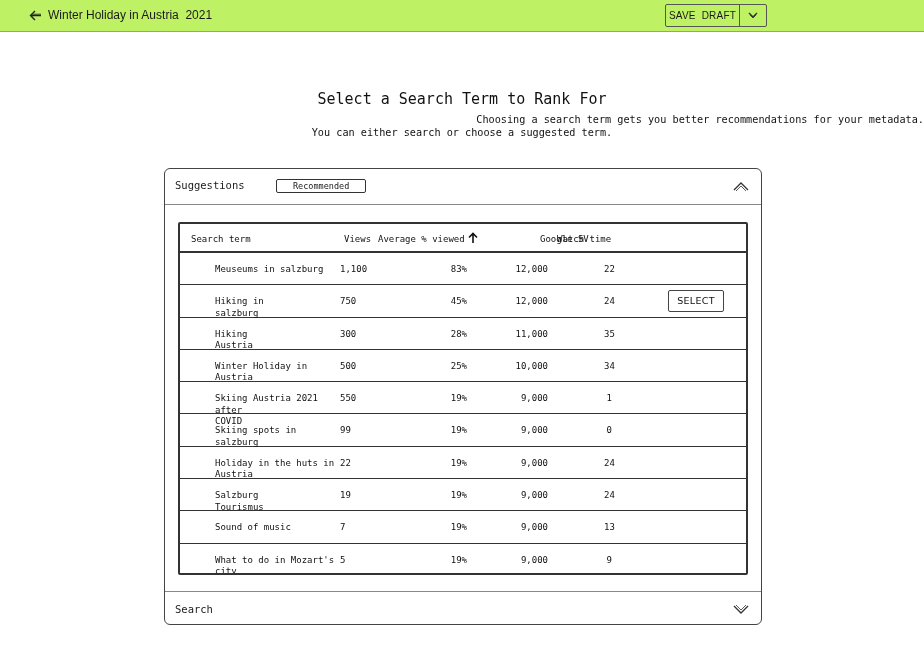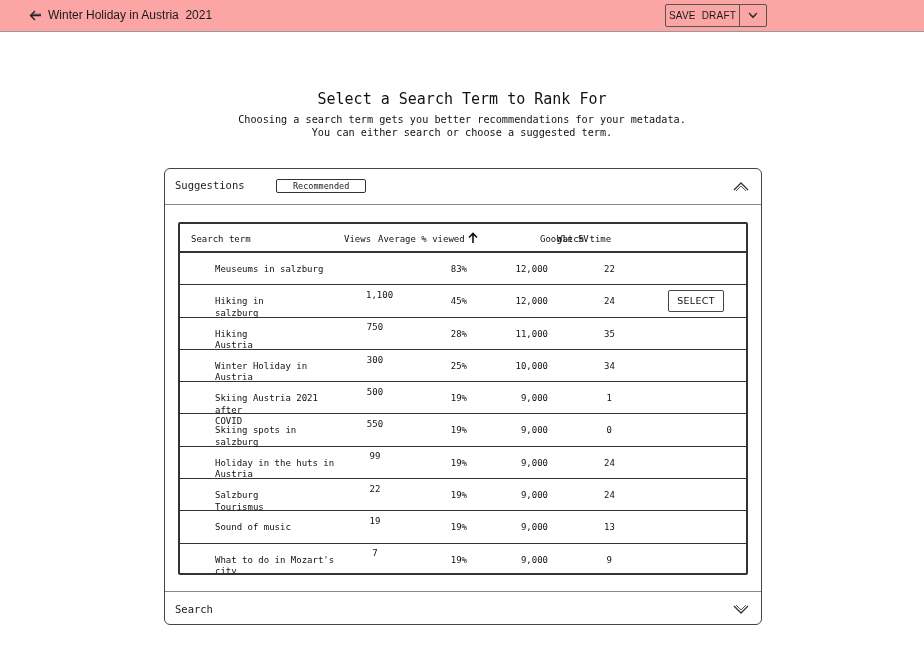--- a/index.html
+++ b/index.html
@@ -2,21 +2,21 @@
 <html><head>
   <meta charset="utf-8">
   <style>
     * { box-sizing: border-box; margin: 0; padding: 0; }
     html, body { width: 924px; height: 648px; background: #ffffff; overflow: hidden; }
     body { position: relative; font-family: "Liberation Sans", sans-serif; color: #1a1a1a; }
 
     
     .topbar {
       position: absolute; left: 0; top: 0; width: 924px; height: 32px;
-      border-bottom: 1px solid #9a9a9a; background: #fca5a5;
+      border-bottom: 1px solid #9a9a9a; background: #bef264;
     }
     .back {
       position: absolute; left: 28px; top: 8px; width: 14px; height: 14px;
       display: flex; align-items: center; justify-content: center; cursor: pointer;
     }
     .title {
       position: absolute; left: 48px; top: 8px; font-size: 12px; color: #1a1a1a;
       white-space: pre;
     }
     .save-group {
@@ -39,21 +39,21 @@
 
     
     .heading {
       position: absolute; left: 0; top: 90px; width: 924px; text-align: center;
       font-family: "DejaVu Sans Mono", monospace; font-size: 15px; color: #111;
     }
     .sub {
       position: absolute; left: 0; width: 924px; text-align: center;
       font-family: "DejaVu Sans Mono", monospace; font-size: 10.2px; color: #111;
     }
-    .sub1 { top: 114px; }
+    .sub1 { top: 114px; text-align: right; }
     .sub2 { top: 127px; }
 
     
     .card {
       position: absolute; left: 164px; top: 168px; width: 598px; height: 457px;
       border: 1px solid #444; border-radius: 6px; background: #fff;
     }
     .card-head {
       position: absolute; left: 0; top: 0; width: 100%; height: 36px;
       border-bottom: 1px solid #888; cursor: pointer;
@@ -79,21 +79,21 @@
       position: relative; height: 29px; border-bottom: 2px solid #333;
     }
     .row {
       position: relative; height: 32.3px; border-bottom: 1.5px solid #333; cursor: pointer;
     }
     .row:last-child { border-bottom: none; }
     .cell { position: absolute; white-space: pre-line; line-height: 11.5px; }
     .thead .cell { top: 10px; }
     .row .cell { top: 11px; padding-left: 24px; }
     .c-term { left: 11px; width: 150px; }
-    .c-views { left: 162px; width: 42px; text-align: center; margin-top: 26px; }
+    .c-views { left: 136px; width: 42px; text-align: left; }
     .c-views-h { left: 164px; }
     .c-avg-h { left: 198px; }
     .c-avg { left: 230px; width: 57px; text-align: right; }
     .c-gsv { left: 310px; width: 58px; text-align: right; }
     .c-gsv-h { left: 317px; margin-left: 43px; }
     .c-wt { left: 400px; width: 32px; text-align: right; }
     .c-wt-h { left: 377px; }
     .sort-icon { position: absolute; left: 288px; top: 8px; width: 10px; height: 12px; cursor: pointer; }
     .select-btn {
       position: absolute; left: 488px; top: 5px; width: 56px; height: 22px;

